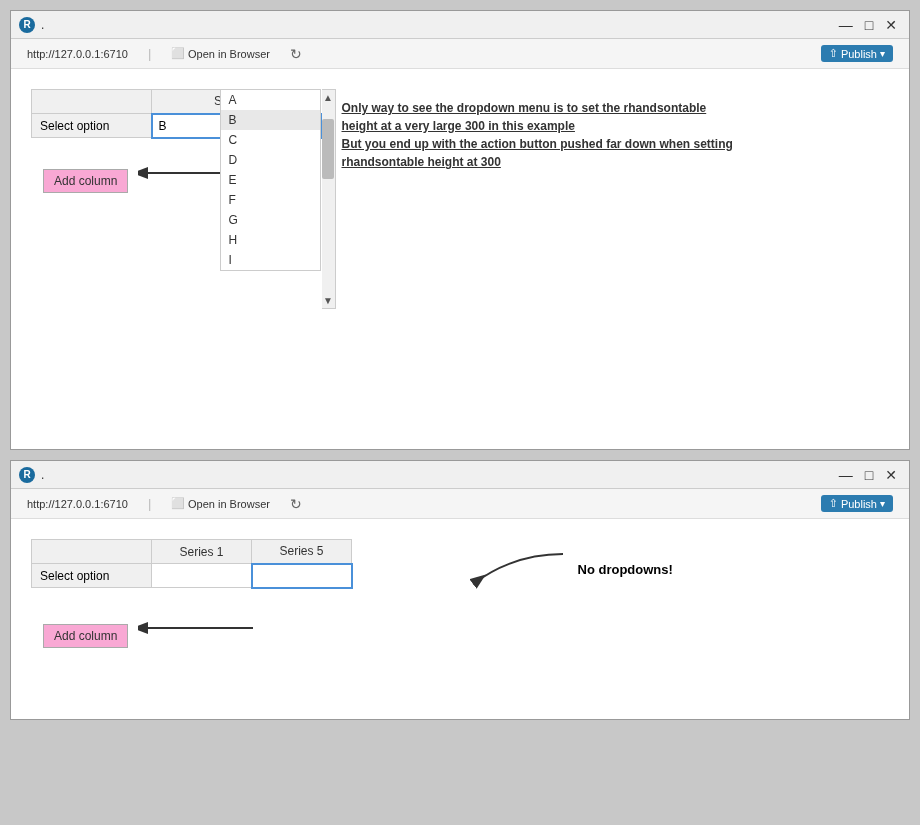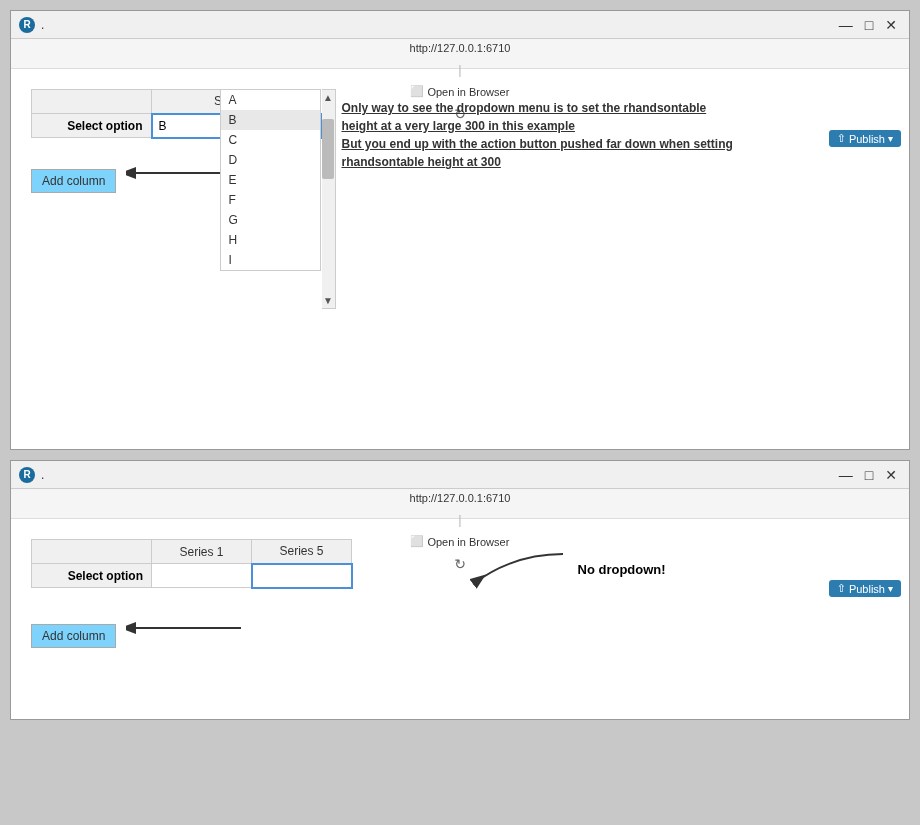--- a/index.html
+++ b/index.html
@@ -62,24 +62,23 @@
       cursor: pointer;
       padding: 0 4px;
       color: #333;
     }
 
     .toolbar {
       background: #f5f5f5;
       border-bottom: 1px solid #ddd;
       display: flex;
       align-items: center;
-      padding: 3px 8px;
-      gap: 8px;
+      padding: 3px 16px;
+      gap: 20px;
       height: 30px;
-      flex-direction: column;
     }
 
     .toolbar-url {
       font-size: 11px;
       color: #333;
     }
 
     .toolbar-sep {
       color: #bbb;
     }
@@ -157,22 +156,21 @@
     .hot-table th {
       background: #f0f0f0;
       text-align: center;
       font-weight: normal;
       color: #333;
     }
 
     .hot-table .row-header {
       background: #f0f0f0;
       min-width: 120px;
-      text-align: right;
-      font-weight: bold;
+      text-align: left;
     }
 
     .hot-table .active-cell {
       border: 2px solid #4a90d9;
       outline: none;
       padding: 1px 6px;
     }
 
     .dropdown-container {
       position: relative;
@@ -233,27 +231,28 @@
     .scrollbar-arrow {
       font-size: 10px;
       color: #555;
       cursor: pointer;
       width: 100%;
       text-align: center;
       padding: 2px 0;
     }
 
     .add-column-btn {
-      background: #7dd3fc;
+      background: #f9a8d4;
       border: 1px solid #aaa;
       padding: 4px 10px;
       font-size: 12px;
       cursor: pointer;
       margin-top: 15px;
       color: #333;
+      margin-left: 12px;
     }
 
     .bottom-annotation {
       display: flex;
       align-items: flex-start;
       gap: 15px;
       padding: 15px 20px 20px 20px;
     }
 
     
@@ -438,18 +437,18 @@
 
         <svg width="120" height="50">
           <defs>
             <marker id="arrowhead3" markerWidth="8" markerHeight="6" refX="8" refY="3" orient="auto">
               <polygon points="8 0, 0 3, 8 6" fill="#333"></polygon>
             </marker>
           </defs>
 
           <path d="M 110 10 Q 60 10 20 40" stroke="#333" stroke-width="2" fill="none" marker-end="url(#arrowhead3)"></path>
         </svg>
-        <span style="font-size:13px; font-weight:bold; white-space:nowrap;">No dropdown!</span>
+        <span style="font-size:13px; font-weight:bold; white-space:nowrap;">No dropdowns!</span>
       </div>
 
     </div>
   </div>
 </div>
 
 </body></html>

